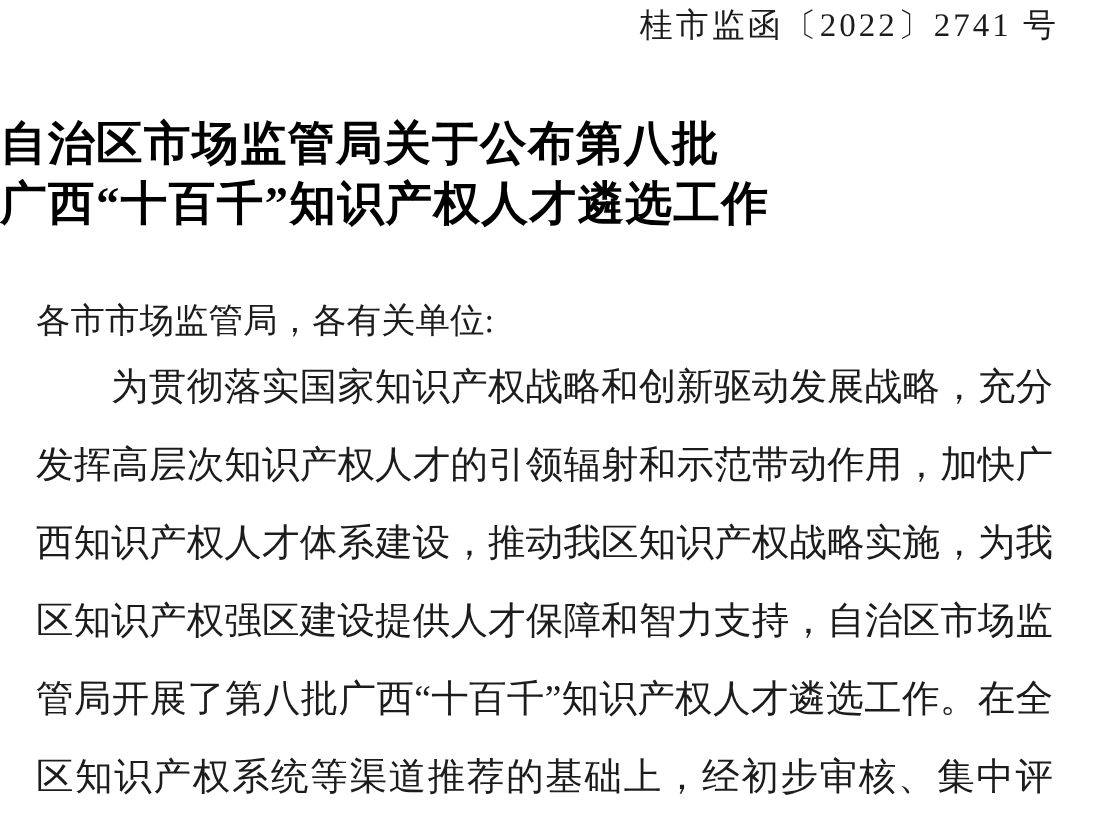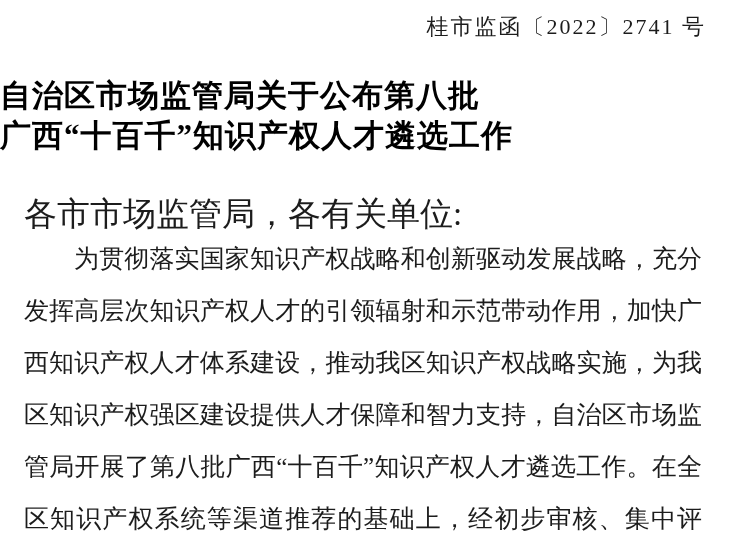--- a/index.html
+++ b/index.html
@@ -16,41 +16,41 @@
     position: relative;
     width: 730px;
     height: 544px;
     background: var(--page-bg);
     font-family: "Liberation Serif", "DejaVu Serif", serif;
     overflow: hidden;
     box-sizing: border-box;
   }
   .doc-number {
     position: absolute;
-    top: 12px;
+    top: 2px;
     right: 24px;
     font-size: 22px;
     letter-spacing: 2px;
     color: var(--text-color);
     white-space: nowrap;
   }
   .doc-title {
     padding-top: 76px;
     font-size: 31px;
     font-weight: bold;
     line-height: 40px;
     letter-spacing: 1px;
     color: var(--title-color);
   }
   .doc-title .title-line {
     display: block;
   }
   .salutation {
     margin: 39px 28px 0 24px;
-    font-size: 33px;
+    font-size: 23px;
     line-height: 38px;
     color: var(--text-color);
   }
   .body-paragraph {
     margin: 0 28px 0 24px;
     font-size: 25px;
     line-height: 52px;
     text-align: justify;
     text-indent: 2em;
     color: var(--text-color);

